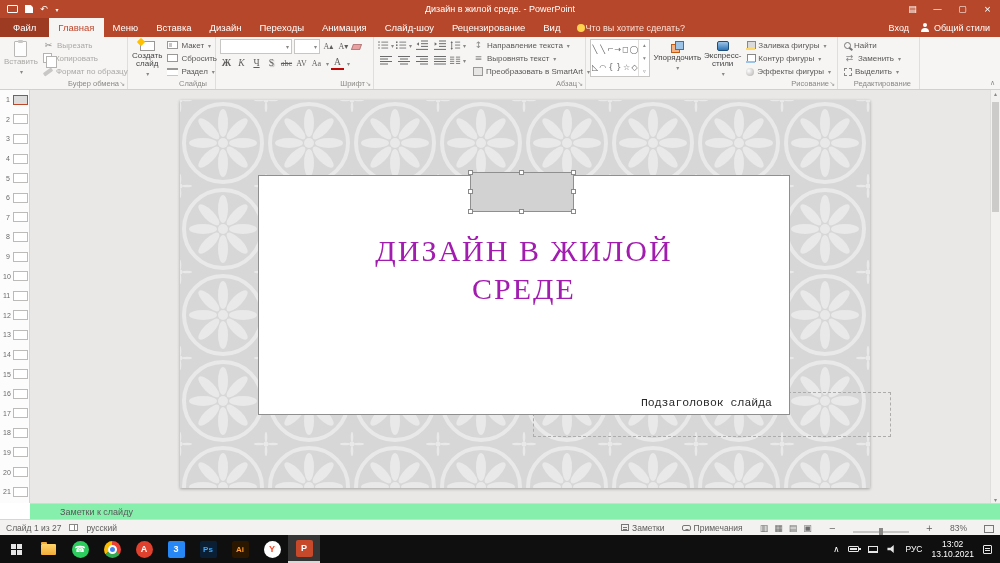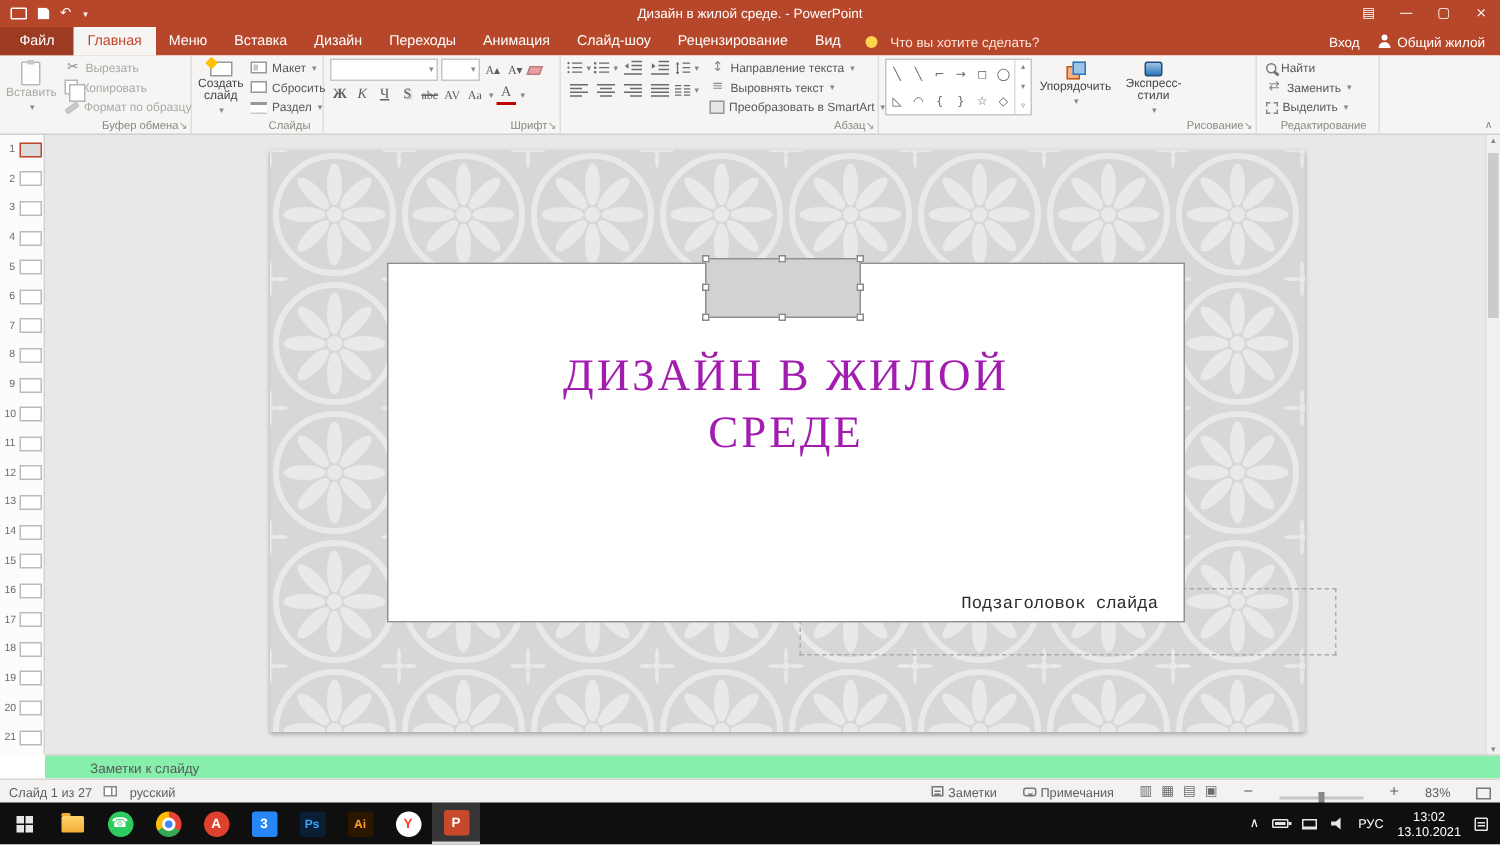--- a/index.html
+++ b/index.html
@@ -17,21 +17,21 @@
   .title-text{position:absolute;left:0;right:0;text-align:center;font-size:9px;color:#fff;pointer-events:none;z-index:1}
   .winbtns{margin-left:auto;display:flex;height:100%;z-index:2}
   .winbtn{width:25px;height:100%;display:flex;align-items:center;justify-content:center;font-size:9px;color:#fff}
 
   
   .tabsrow{position:absolute;top:18px;left:0;right:0;height:19px;background:#B7472A;display:flex;align-items:stretch;color:#fff}
   .tab-file{background:#9c3a22;padding:0 13px;display:flex;align-items:center;font-size:9.5px;color:#fff}
   .tabs-scroll{display:flex}
   .tab{padding:0 9px;display:flex;align-items:center;font-size:9.5px;color:#fff;white-space:nowrap}
   .tab.active{background:#f6f5f4;color:#c0462a}
-  .tellme{display:flex;align-items:center;gap:8px;margin-left:8px;font-size:9px;color:#fde3da}
+  .tellme{display:flex;align-items:center;gap:0;margin-left:8px;font-size:9px;color:#fde3da}
   .bulb{width:8px;height:8px;border-radius:50%;background:#ffd34d}
   .tabs-right{margin-left:auto;display:flex;align-items:center;gap:12px;padding-right:10px;font-size:9px;color:#fff}
   .share-wrap{display:flex;align-items:center;gap:4px}
   .person{width:9px;height:9px;position:relative;display:inline-block}
   .person::before{content:"";position:absolute;left:2.5px;top:0;width:4px;height:4px;border-radius:50%;background:#fff}
   .person::after{content:"";position:absolute;left:.5px;bottom:0;width:8px;height:4px;border-radius:4px 4px 0 0;background:#fff}
 
   
   .ribbon{position:absolute;top:37px;left:0;right:0;height:53px;background:#f6f5f4;border-bottom:1px solid #d2d0ce;display:flex}
   .group{position:relative;height:100%;border-right:1px solid #e0dedc;padding:2px 4px 11px;display:flex;gap:3px}
@@ -214,21 +214,21 @@
       </div>
     </div>
   <div class="tellme">
     <span class="bulb"></span>
     <span>Что вы хотите сделать?</span>
   </div>
   <div class="tabs-right">
     <span>Вход</span>
     <span class="share-wrap">
       <span class="person"></span>
-      <span>Общий жилой</span>
+      <span>Общий стили</span>
     </span>
   </div>
 </div>
 
 <div class="ribbon">
 
   <div class="group" style="width:128px">
     <div class="bigbtn disabled">
       <span class="clipb"></span>
       <span>Вставить</span>
@@ -430,20 +430,37 @@
     </div>
     <div class="bigbtn" style="width:52px">
       <span class="arrico"></span>
       <span>Упорядочить</span>
       <span class="dd">▾</span>
     </div>
     <div class="bigbtn" style="width:46px">
       <span class="qstyle"></span>
       <span>Экспресс-стили</span>
       <span class="dd">▾</span>
+    </div>
+    <div class="scol">
+      <div class="sbtn">
+        <span class="fillic"></span>
+        <span>Заливка фигуры</span>
+          <span class="dd">▾</span>
+      </div>
+      <div class="sbtn">
+        <span class="outlic"></span>
+        <span>Контур фигуры</span>
+          <span class="dd">▾</span>
+      </div>
+      <div class="sbtn">
+        <span class="effic"></span>
+        <span>Эффекты фигуры</span>
+          <span class="dd">▾</span>
+      </div>
     </div>
     <div class="glabel">Рисование</div>
     <div class="launcher glyph">↘</div>
   </div>
 
   <div class="group" style="width:82px">
     <div class="scol">
       <div class="sbtn">
         <span class="mag"></span>
         <span>Найти</span>

